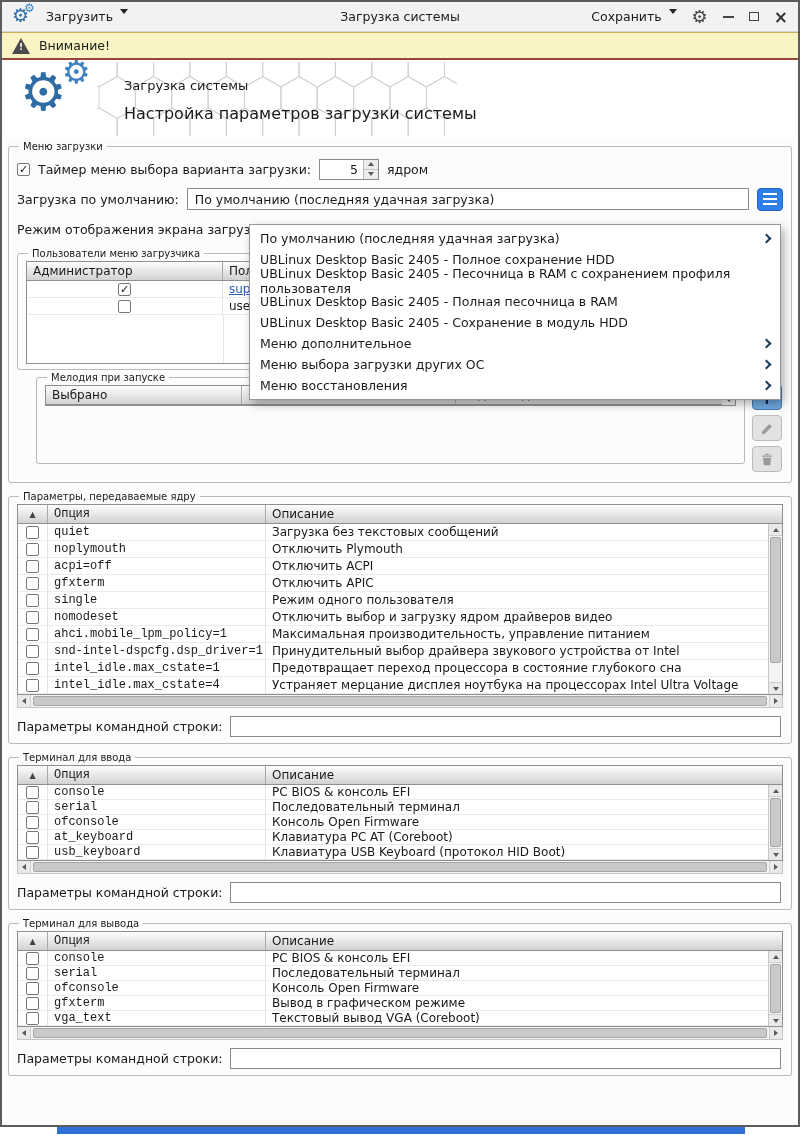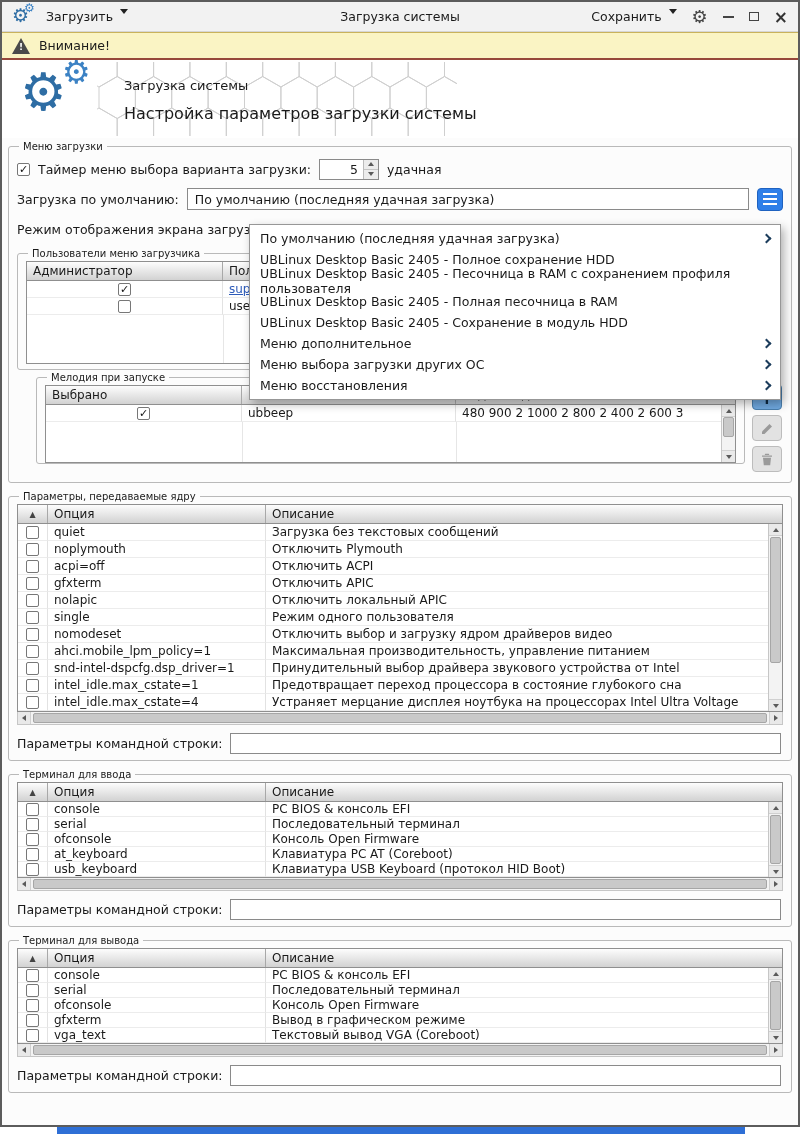--- a/index.html
+++ b/index.html
@@ -65,21 +65,21 @@
   .tbl { position:relative; border:1px solid #8f8f8f; background:#fff; overflow:hidden; }
   .tbl-head { display:flex; height:19px; background:linear-gradient(#fdfdfd,#d2d2d2); border-bottom:1px solid #8f8f8f; }
   .th { display:flex; align-items:center; padding:0 6px; border-right:1px solid #a8a8a8; font-size:12px; overflow:hidden; white-space:nowrap; }
   .th:last-child { border-right:none; }
   .tr { display:flex; height:17px; background:#fff; }
   .tr-sm .tr { height:15px;text-align:right; }
   .td { display:flex; align-items:center; padding:0 6px; border-right:1px solid #e2e2e2; border-bottom:1px solid #ececec; font-size:12px; overflow:hidden; white-space:nowrap; }
   .td:last-child { border-right:none; }
   .sort-ic { font-size:8px; color:#444; }
   .col-check { width:30px; justify-content:center; flex:0 0 auto; }
-  .col-opt { width:218px; flex:0 0 auto; }
+  .col-opt { width:218px; flex:0 0 auto;font-family:Liberation Mono, monospace; }
   .col-desc { flex:1; }
   .col-admin { width:196px; flex:0 0 auto; }
   .col-admin.td { justify-content:center; }
   .col-user { flex:1; }
   .col-sel { width:196px; flex:0 0 auto; }
   .col-sel.td { justify-content:center; }
   .col-name { width:214px; flex:0 0 auto; }
   .col-code { flex:1; }
   .link { color:#2d5bb9; text-decoration:underline; }
 
@@ -220,21 +220,21 @@
         <div class="spin-value">5</div>
         <div class="spin-btns">
           <div class="spin-b">
               <span class="tri up"></span>
             </div>
           <div class="spin-b">
               <span class="tri down"></span>
             </div>
         </div>
       </div>
-      <span class="lbl">удачная</span>
+      <span class="lbl">ядром</span>
     </div>
 
     <div class="form-row">
       <span class="lbl">Загрузка по умолчанию:</span>
       <div class="combo">
         <span>По умолчанию (последняя удачная загрузка)</span>
       </div>
       <div class="hamburger-btn">
           <i></i>
           <i></i>
@@ -282,31 +282,20 @@
         <legend>Мелодия при запуске</legend>
         <div class="tbl melody-tbl">
           <div class="tbl-head">
             <div class="th col-sel">Выбрано</div>
             <div class="th col-name">
               <span>Название</span>
               <span class="sort-ic" style="margin-left:auto">▲</span>
             </div>
             <div class="th col-code">Код мелодии</div>
           </div>
-          <div class="tbl-body melody-body">
-
-              <div class="tr">
-                <div class="td col-sel">
-                  <span class="checkbox checked"></span>
-                </div>
-                <div class="td col-name">ubbeep</div>
-                <div class="td col-code">480 900 2 1000 2 800 2 400 2 600 3</div>
-              </div>
-
-          </div>
           <div class="vscroll">
             <div class="vs-btn">
                 <span class="tri up"></span>
               </div>
             <div class="vs-thumb"></div>
             <div class="vs-btn bottom">
                 <span class="tri down"></span>
               </div>
           </div>
         </div>
@@ -409,27 +398,20 @@
           </div>
 
           <div class="tr">
             <div class="td col-check">
               <span class="checkbox"></span>
             </div>
             <div class="td col-opt">gfxterm</div>
             <div class="td col-desc">Отключить APIC</div>
           </div>
 
-          <div class="tr">
-            <div class="td col-check">
-              <span class="checkbox"></span>
-            </div>
-            <div class="td col-opt">nolapic</div>
-            <div class="td col-desc">Отключить локальный APIC</div>
-          </div>
 
           <div class="tr">
             <div class="td col-check">
               <span class="checkbox"></span>
             </div>
             <div class="td col-opt">single</div>
             <div class="td col-desc">Режим одного пользователя</div>
           </div>
 
           <div class="tr">

